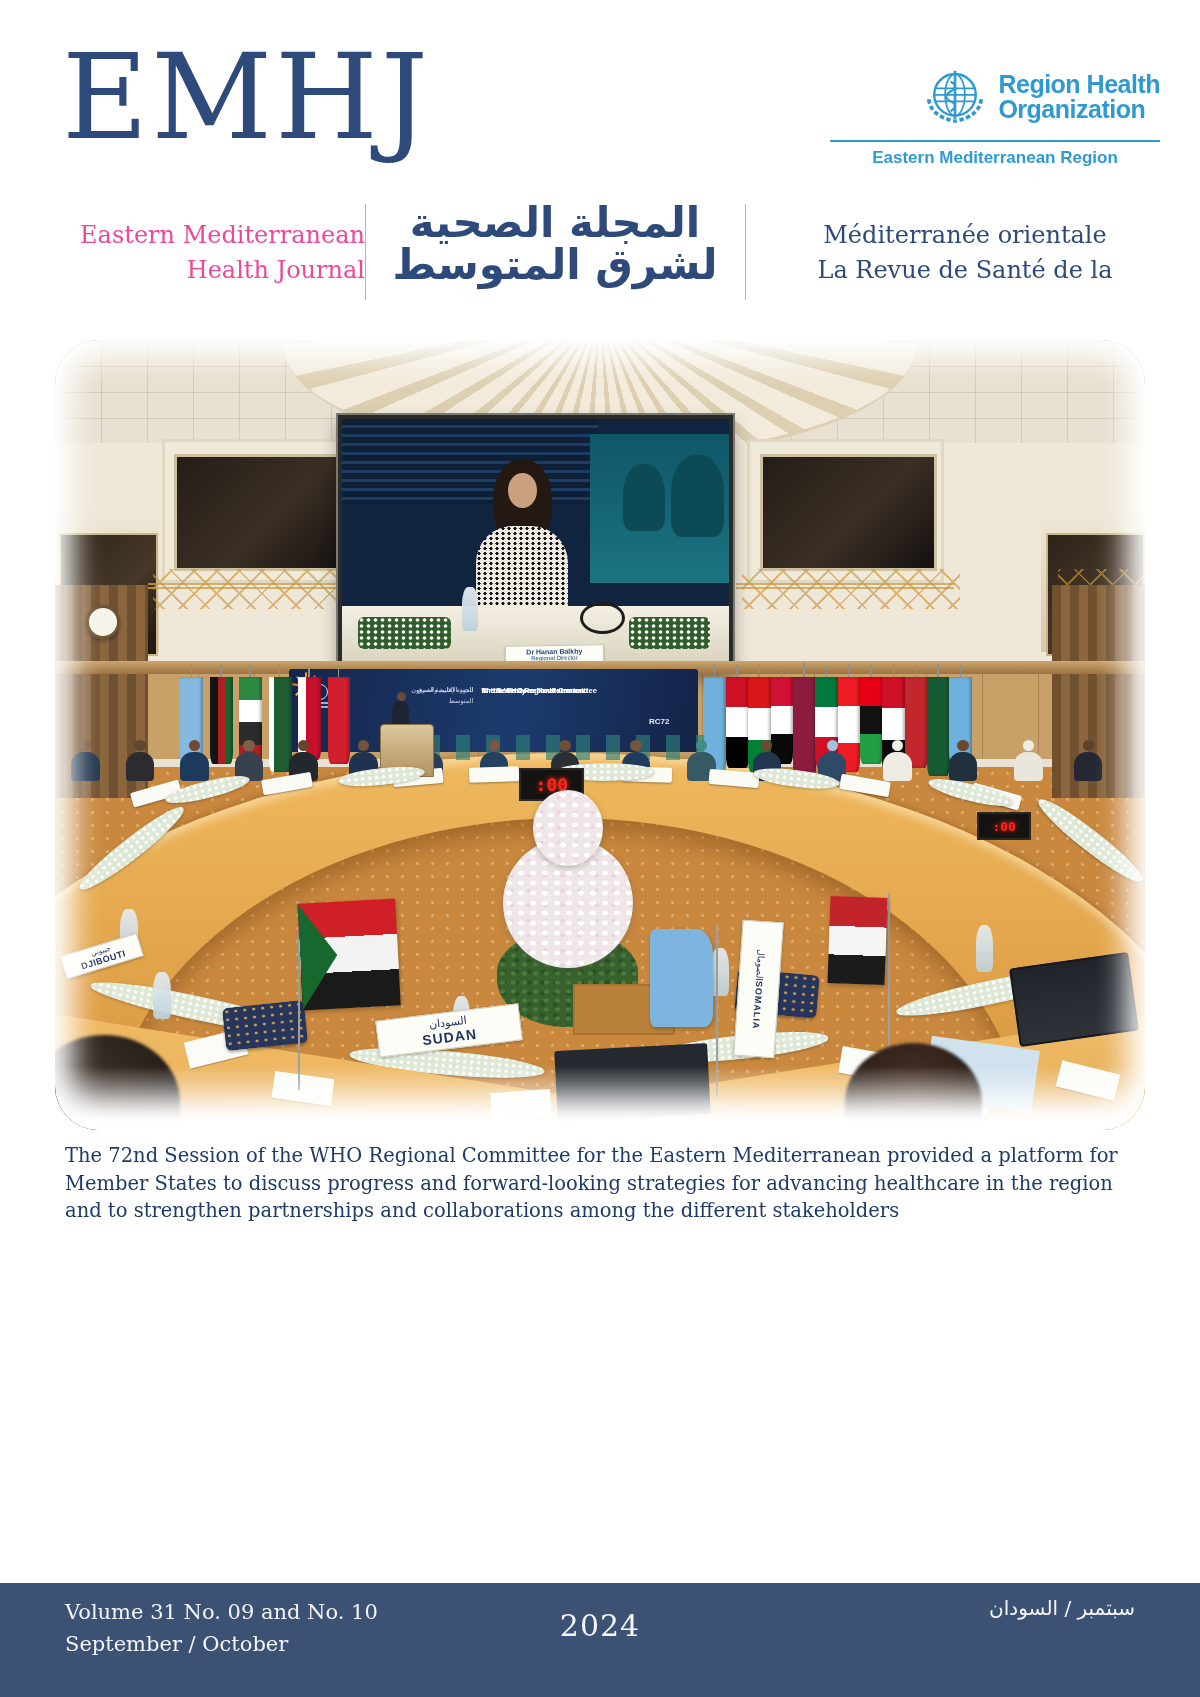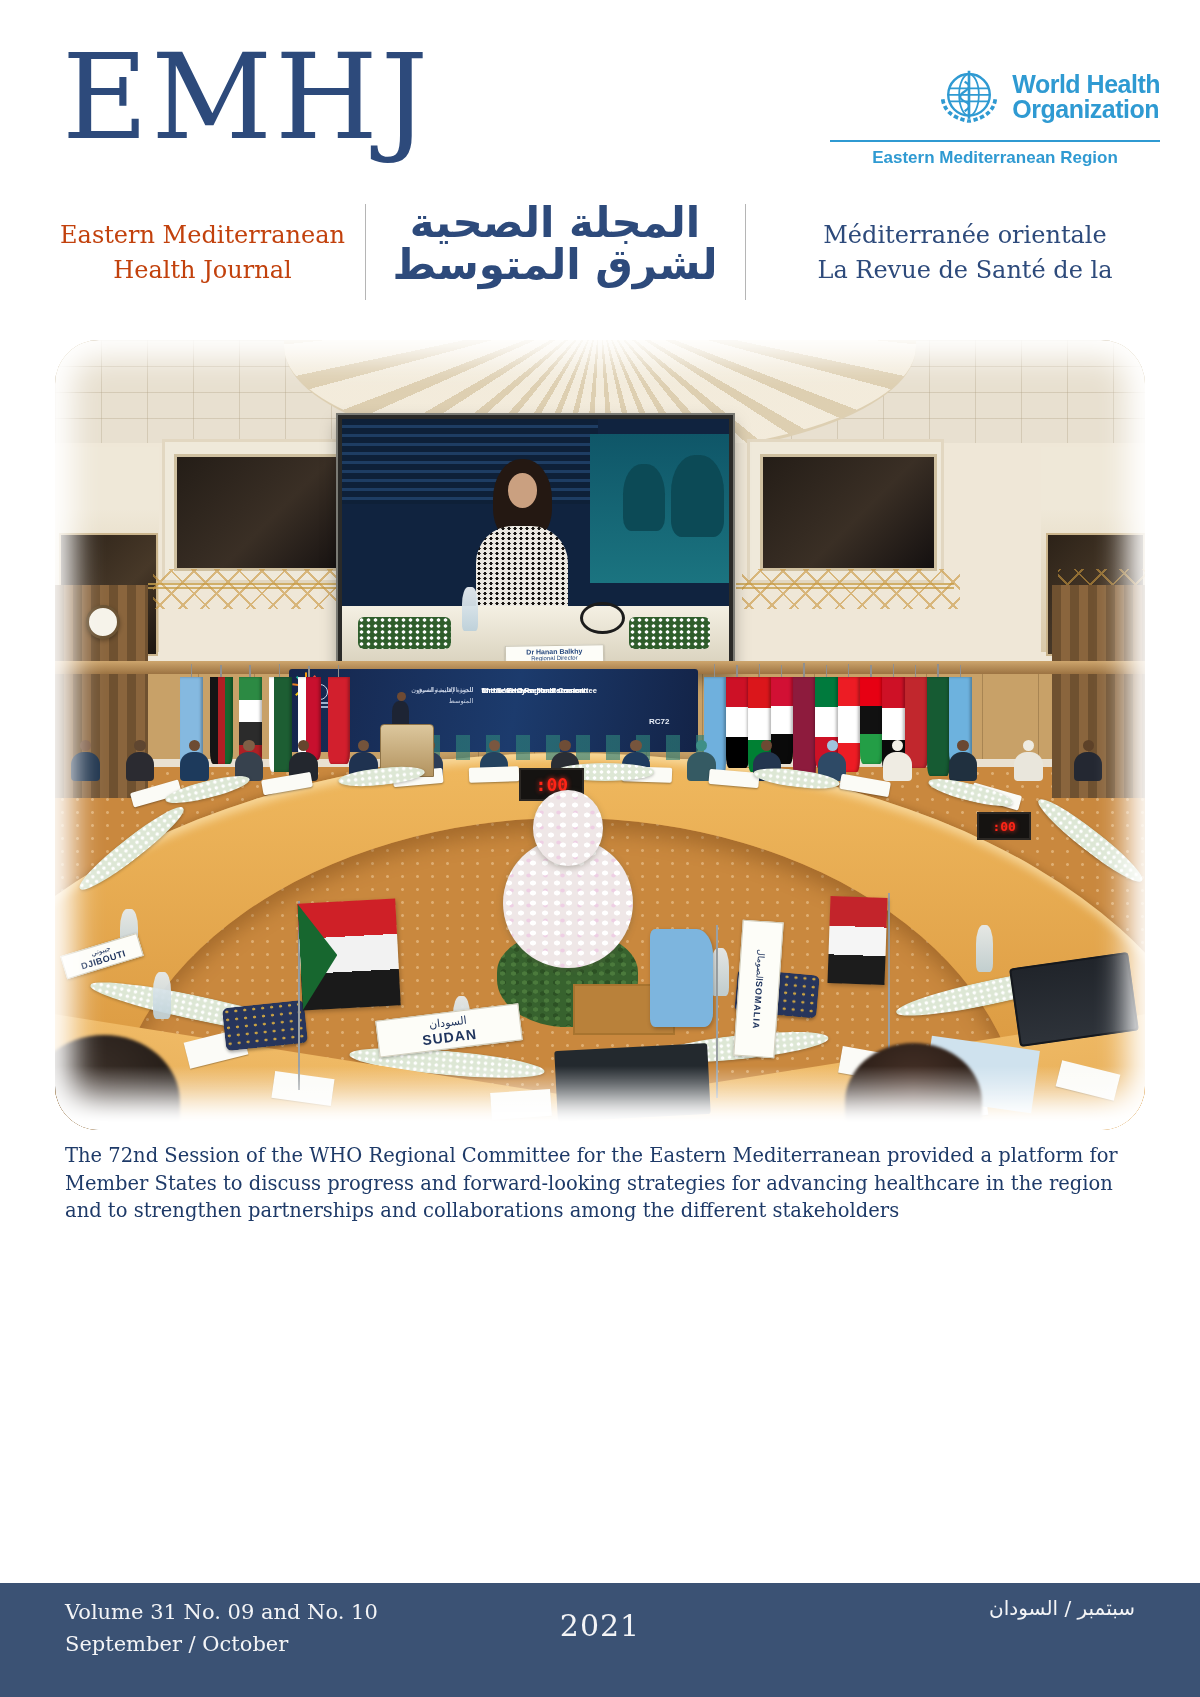--- a/index.html
+++ b/index.html
@@ -12,21 +12,21 @@
   .who{position:absolute;right:40px;top:62px;width:330px;font-family:"Liberation Sans",sans-serif;}
   .who-row{display:flex;align-items:center;justify-content:flex-end;gap:8px;}
   .who-emblem{width:70px;height:70px;flex:0 0 auto;}
   .who-name{color:#2f9ad2;font-weight:bold;font-size:25px;line-height:1.02;letter-spacing:-0.5px;}
   .who-line{margin-top:8px;height:2px;background:#2f9ad2;}
   .who-region{margin-top:6px;text-align:center;color:#2f9ad2;font-weight:bold;font-size:17px;}
 
   .trio{position:absolute;left:0;top:200px;width:1200px;height:105px;}
   .trio .sep{position:absolute;top:4px;width:1px;height:96px;background:#b5b5b5;}
   .sep1{left:365px;} .sep2{left:745px;}
-  .trio-en{position:absolute;left:40px;top:18px;width:325px;text-align:center;color:#c2410c;
+  .trio-en{position:absolute;left:40px;top:18px;width:325px;text-align:right;color:#ec4899;
            font-size:24px;line-height:1.45;}
   .trio-ar{position:absolute;left:375px;top:2px;width:360px;text-align:center;color:#2d4a7b;
            font-size:42px;line-height:1.0;font-family:"DejaVu Sans",sans-serif;font-weight:bold;}
   .trio-fr{position:absolute;left:755px;top:18px;width:420px;text-align:center;color:#2d4a7b;
            font-size:24px;line-height:1.45;}
 
   
   .photo{position:absolute;left:55px;top:340px;width:1090px;height:790px;border-radius:44px;
          overflow:hidden;background:#e9e1d2;}
   .photo div{position:absolute;}
@@ -220,21 +220,21 @@
     <div class="who-row">
       <svg class="who-emblem" viewBox="0 0 64 64">
         <circle cx="32" cy="30" r="19" fill="none" stroke="#2f9ad2" stroke-width="2.2"></circle>
         <ellipse cx="32" cy="30" rx="9" ry="19" fill="none" stroke="#2f9ad2" stroke-width="1.6"></ellipse>
         <path d="M14 24 H50 M13 30 H51 M14 36 H50" stroke="#2f9ad2" stroke-width="1.6" fill="none"></path>
         <path d="M32 8 V52" stroke="#2f9ad2" stroke-width="2.4"></path>
         <path d="M28 18 q8 4 0 9 q-8 5 0 9 q8 4 0 9" fill="none" stroke="#2f9ad2" stroke-width="2"></path>
         <path d="M8 34 q2 16 24 20 M56 34 q-2 16 -24 20" fill="none" stroke="#2f9ad2" stroke-width="3.4" stroke-dasharray="4 2.4"></path>
       </svg>
       <div class="who-name">
-        <div>World Health</div>
+        <div>Region Health</div>
         <div>Organization</div>
       </div>
     </div>
     <div class="who-line"></div>
     <div class="who-region">Eastern Mediterranean Region</div>
   </div>
 
   <div class="trio">
     <div class="sep sep1"></div>
     <div class="sep sep2"></div>
@@ -561,19 +561,19 @@
     <div class="feather"></div>
   </div>
 
   <div class="caption">The 72nd Session of the WHO Regional Committee for the Eastern Mediterranean provided a platform for Member States to discuss progress and forward-looking strategies for advancing healthcare in the region and to strengthen partnerships and collaborations among the different stakeholders</div>
 
   <div class="footer">
     <div class="f-left">
       <div>Volume 31 No. 09 and No. 10</div>
       <div>September / October</div>
     </div>
-    <div class="f-year">2021</div>
+    <div class="f-year">2024</div>
     <div class="f-right" dir="rtl">
       <div>سبتمبر / السودان</div>
     </div>
   </div>
 
 </div>
 
 </body></html>

